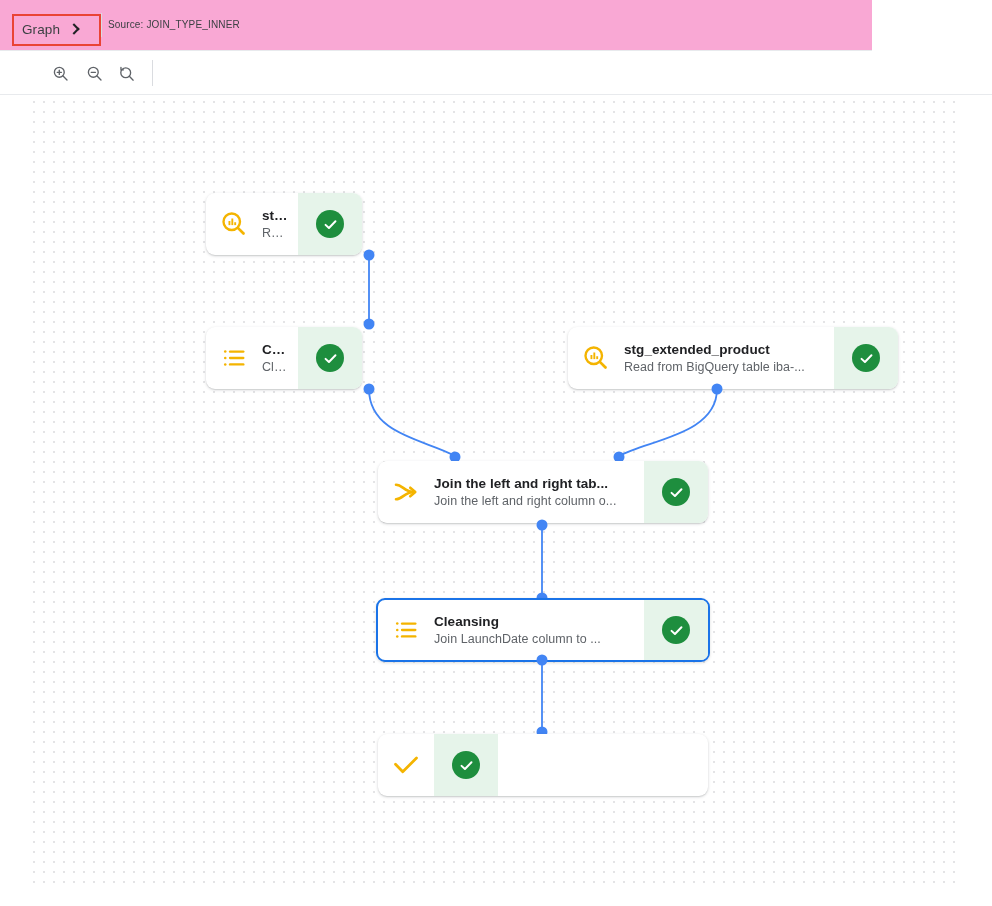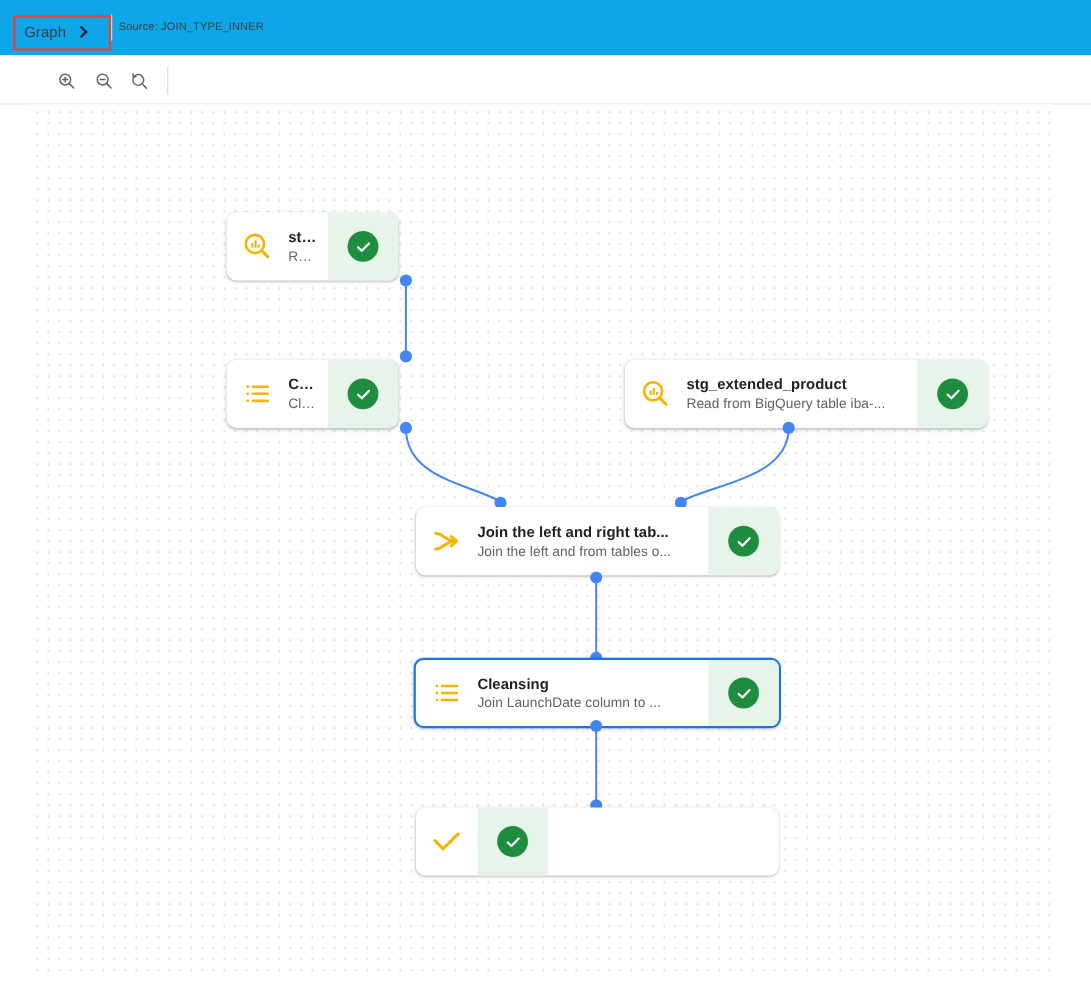--- a/index.html
+++ b/index.html
@@ -13,23 +13,23 @@
     font-family: "Liberation Sans", sans-serif;
     color: #3c4043;
     overflow: hidden;
     position: relative;
   }
 
   
   .header {
     position: absolute;
     left: 0; top: 0;
-    width: 992px;
+    width: 872px;
     height: 51px;
-    background: #0ea5e9;
+    background: #f9a8d4;
     border-bottom: 1px solid #e8eaed;
     box-sizing: border-box;
   }
   .breadcrumb {
     position: absolute;
     left: 14px;
     top: 18px;
     display: flex;
     align-items: center;
     gap: 9px;
@@ -355,21 +355,21 @@
   <div class="node" style="left:351px; top:366px; width:330px; height:62px;">
     <div class="node-icon">
       <svg width="30" height="30" viewBox="0 0 24 24" fill="none" stroke="#f4b400" stroke-width="2.1" stroke-linecap="round" stroke-linejoin="round">
         <path d="M4 6.2 C 9.5 6.2, 10.5 12, 18.6 12"></path>
         <path d="M4 17.8 C 9.5 17.8, 10.5 12, 18.6 12"></path>
         <path d="M15.4 8.6 L19.4 12 L15.4 15.4"></path>
       </svg>
     </div>
     <div class="node-body">
       <div class="node-title">Join the left and right tab...</div>
-      <div class="node-subtitle">Join the left and from tables o...</div>
+      <div class="node-subtitle">Join the left and right column o...</div>
     </div>
     <div class="node-status">
       <div class="status-circle">
         <svg width="17" height="17" viewBox="0 0 24 24" fill="none" stroke="#ffffff" stroke-width="2.8" stroke-linecap="round" stroke-linejoin="round">
           <path d="M5 12.5 L9.8 17 L19 7.5"></path>
         </svg>
       </div>
     </div>
   </div>
   <div class="port" style="left:515px; top:430px;"></div>

